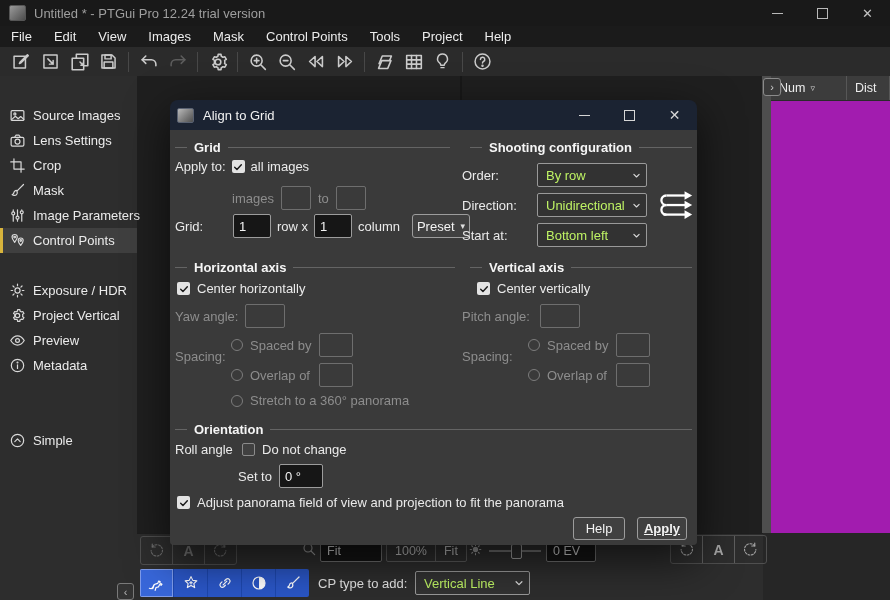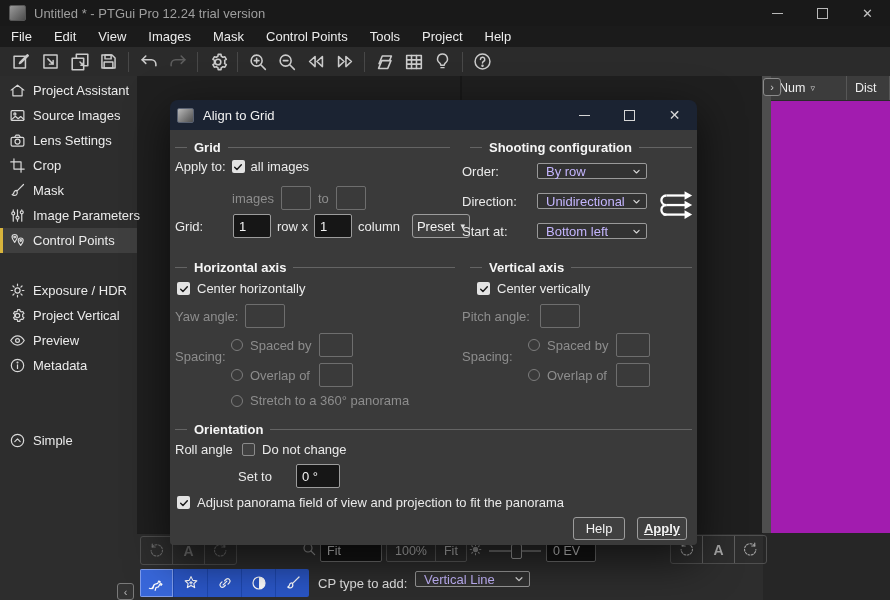--- a/index.html
+++ b/index.html
@@ -99,22 +99,22 @@
   .row{position:absolute;display:flex;align-items:center;font-size:13px;color:#eaeaea;white-space:nowrap;}
   .dis{color:#8d8d8d;}
   .lbl-w{display:inline-block;}
   .inp{height:22px;background:#161616;border:1px solid #9c9c9c;border-radius:2px;color:#f2f2f2;
        font-size:13px;padding:0 5px;box-sizing:border-box;font-family:inherit;}
   .inp.off{background:transparent;border:1px solid #6e6e6e;}
   .chk{width:13px;height:13px;border-radius:2px;flex:0 0 auto;box-sizing:border-box;}
   .chk.on{background:#e3e3e3;display:flex;align-items:center;justify-content:center;color:#1a1a1a;}
   .chk.unchecked{background:#404040;border:1px solid #8b8b8b;}
   .radio{width:12px;height:12px;border:1px solid #7c7c7c;border-radius:50%;flex:0 0 auto;box-sizing:border-box;}
-  .combo{height:16px;background:#323232;border:1px solid #999;border-radius:2px;display:flex;align-items:center;
-         padding:0 20px 0 8px;position:relative;font-size:13px;color:#c4b5fd;box-sizing:border-box;}
+  .combo{height:24px;background:#323232;border:1px solid #999;border-radius:2px;display:flex;align-items:center;
+         padding:0 20px 0 8px;position:relative;font-size:13px;color:#bef264;box-sizing:border-box;}
   .combo .caret{position:absolute;right:5px;color:#d9d9d9;}
   .btn{position:absolute;background:#404040;border:1px solid #9c9c9c;border-radius:3px;color:#f2f2f2;
        font-size:13px;display:flex;align-items:center;justify-content:center;box-sizing:border-box;}
   .btn.inline{position:static;}
   .apply-text{font-weight:bold;text-decoration:underline;}
   .preset-caret{font-size:9px;margin-left:6px;color:#e0e0e0;}
   .arrows-icon{position:absolute;color:#fff;}
 </style>
 </head>
 <body>
@@ -262,26 +262,20 @@
         <span>Dist</span>
       </div>
     </div>
   </div>
   <div class="expand-btn">
     <span>›</span>
   </div>
   <div class="br-rect"></div>
 
   <div class="sidebar">
-    <div class="side-item" style="top:2px">
-      <svg class="ico sico" width="17" height="17" viewBox="0 0 24 24">
-          <path d="M3 11.5 12 4.5l9 7M5.5 10v9.5h13V10"></path>
-        </svg>
-      <span>Project Assistant</span>
-    </div>
     <div class="side-item" style="top:27px">
       <svg class="ico sico" width="17" height="17" viewBox="0 0 24 24">
           <rect x="3" y="5" width="18" height="14" rx="1.5"></rect>
           <circle cx="8.3" cy="9.8" r="1.5"></circle>
           <path d="M4 17.5 9 13l4 3.5 3.5-3 4.5 4"></path>
         </svg>
       <span>Source Images</span>
     </div>
     <div class="side-item" style="top:52px">
       <svg class="ico sico" width="17" height="17" viewBox="0 0 24 24">
@@ -619,21 +613,21 @@
       <div class="legend" style="left:5px;top:292px;width:517px">
         <span class="lline pre"></span>
         <span>Orientation</span>
         <span class="lline post"></span>
       </div>
       <div class="row" style="left:5px;top:312px;gap:7px">
         <span class="lbl-w" style="width:60px">Roll angle</span>
         <span class="chk unchecked"></span>
         <span>Do not change</span>
       </div>
-      <div class="row" style="left:68px;top:334px;gap:24px">
+      <div class="row" style="left:68px;top:334px;gap:7px">
         <span>Set to</span>
         <input class="inp" style="width: 44px; height: 24px;" value="0 °">
       </div>
       <div class="row" style="left:7px;top:365px;gap:7px">
         <span class="chk on">
           <svg class="ico" width="10" height="10" viewBox="0 0 24 24" style="stroke-width:3.4">
               <path d="M4 12.5 9.5 18 20 6.5"></path>
             </svg>
         </span>
         <span>Adjust panorama field of view and projection to fit the panorama</span>

